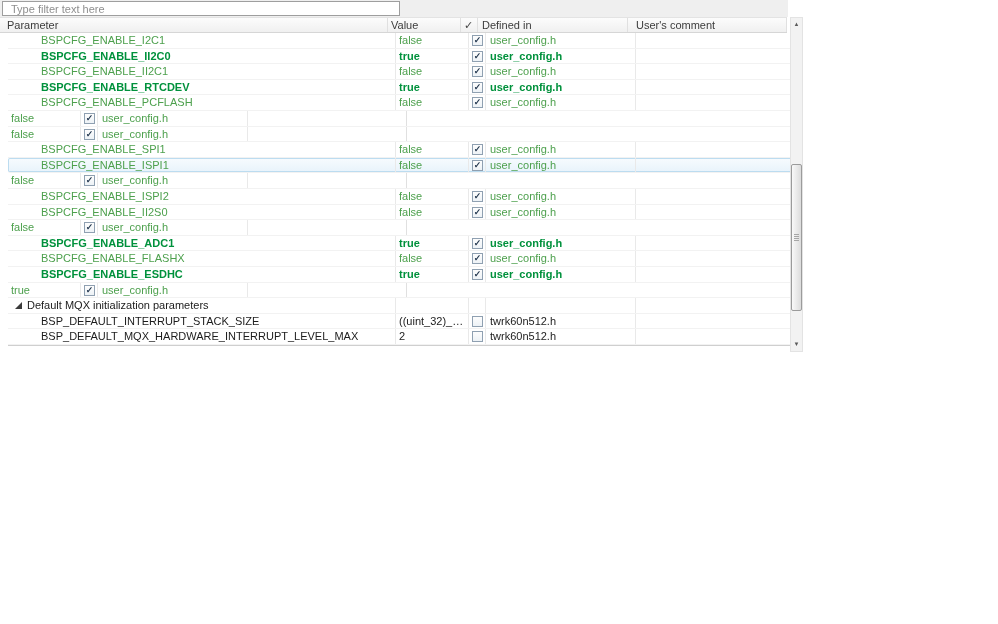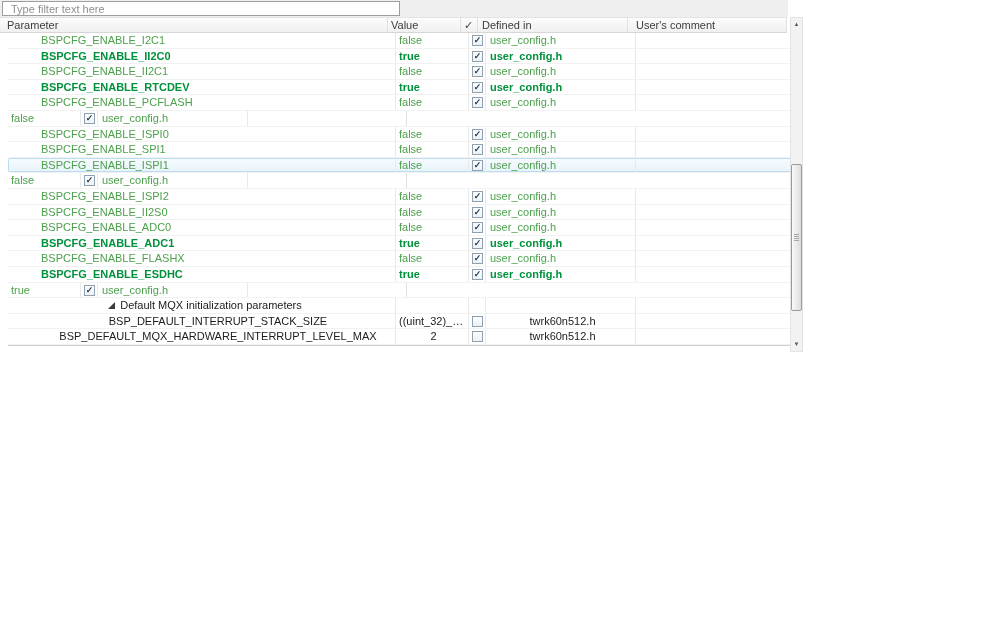--- a/index.html
+++ b/index.html
@@ -31,21 +31,21 @@
   .c-param{width:388px;}
   .c-value{width:73px;padding-left:3px;}
   .c-check{width:17px;}
   .c-def{width:150px;padding-left:4px;}
   .c-comment{width:159px;border-right:1px solid #e0e0e0;}
   .il{margin-left:33px;}
   .expander{display:inline-block;width:7px;height:7px;margin-left:7px;margin-right:5px;}
   .green .c-param,.green .c-value,.green .c-def{color:#4da04d;}
   .row.bold .c-param,.row.bold .c-value,.row.bold .c-def{font-weight:bold;}
   .green.bold .c-param,.green.bold .c-value,.green.bold .c-def{color:#00913c;}
-  .black .c-param,.black .c-value,.black .c-def{color:#1c1c1c;text-align:center;}
+  .black .c-param,.black .c-value,.black .c-def{color:#1c1c1c;}
   .sel{background:linear-gradient(#f7fbfe,#e8f3fb);box-shadow:inset 0 0 0 1px #bcdcf0;border-radius:2px;}
 
   
   .cb{display:inline-block;width:11px;height:11px;margin-left:3px;margin-top:2px;box-sizing:border-box;
       border:1px solid #8fa0b1;background:linear-gradient(#fdfdfd,#edf2f6);vertical-align:top;
       text-align:center;line-height:9px;font-size:9px;color:#24384f;font-weight:bold;}
 
   
   .vsb{position:absolute;left:790px;top:17px;width:13px;height:335px;box-sizing:border-box;
        background:#f2f2f2;border:1px solid #e3e3e3;}
@@ -109,21 +109,20 @@
         <div class="cell c-def">user_config.h</div>
         <div class="cell c-comment"></div>
       </div>
       <div class="row green">
         <div class="cell c-value">false</div>
         <div class="cell c-check"><span class="cb on">✓</span></div>
         <div class="cell c-def">user_config.h</div>
         <div class="cell c-comment"></div>
       </div>
       <div class="row green">
-        <div class="cell c-param"><span class="il">BSPCFG_ENABLE_ISPI0</span></div>
         <div class="cell c-value">false</div>
         <div class="cell c-check"><span class="cb on">✓</span></div>
         <div class="cell c-def">user_config.h</div>
         <div class="cell c-comment"></div>
       </div>
       <div class="row green">
         <div class="cell c-param"><span class="il">BSPCFG_ENABLE_SPI1</span></div>
         <div class="cell c-value">false</div>
         <div class="cell c-check"><span class="cb on">✓</span></div>
         <div class="cell c-def">user_config.h</div>
@@ -150,21 +149,20 @@
         <div class="cell c-comment"></div>
       </div>
       <div class="row green">
         <div class="cell c-param"><span class="il">BSPCFG_ENABLE_II2S0</span></div>
         <div class="cell c-value">false</div>
         <div class="cell c-check"><span class="cb on">✓</span></div>
         <div class="cell c-def">user_config.h</div>
         <div class="cell c-comment"></div>
       </div>
       <div class="row green">
-        <div class="cell c-param"><span class="il">BSPCFG_ENABLE_ADC0</span></div>
         <div class="cell c-value">false</div>
         <div class="cell c-check"><span class="cb on">✓</span></div>
         <div class="cell c-def">user_config.h</div>
         <div class="cell c-comment"></div>
       </div>
       <div class="row green bold">
         <div class="cell c-param"><span class="il">BSPCFG_ENABLE_ADC1</span></div>
         <div class="cell c-value">true</div>
         <div class="cell c-check"><span class="cb on">✓</span></div>
         <div class="cell c-def">user_config.h</div>

